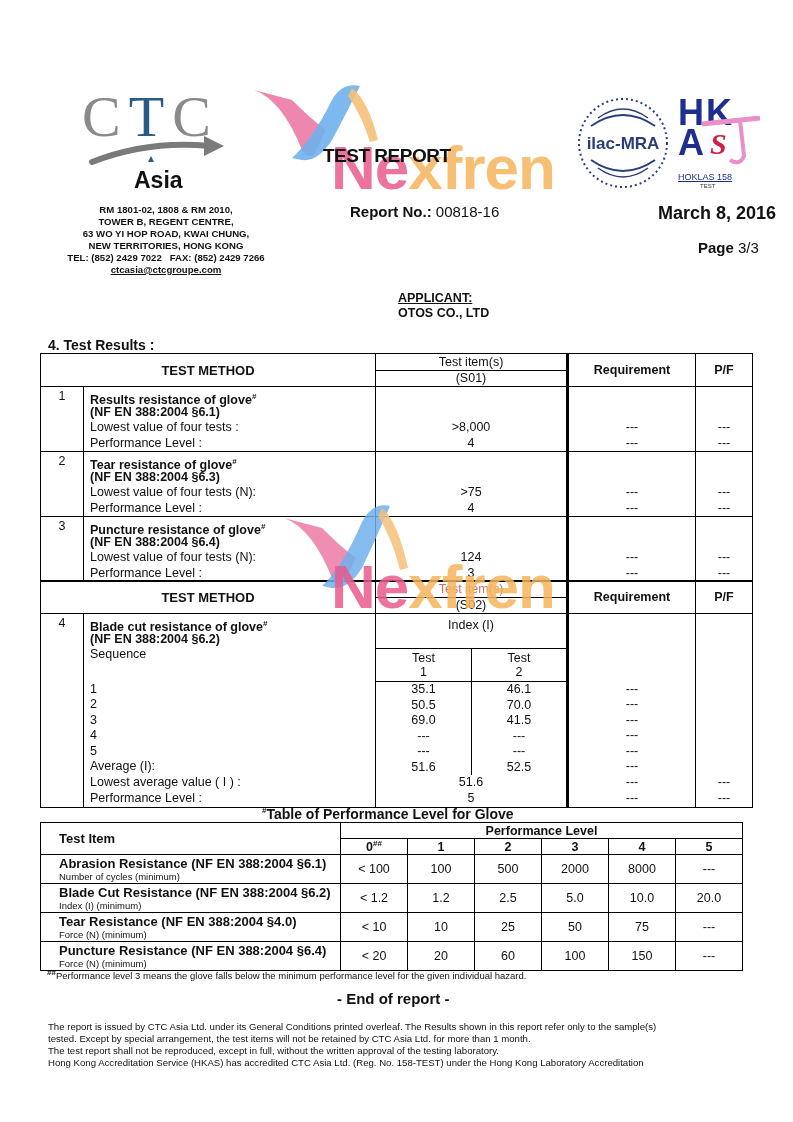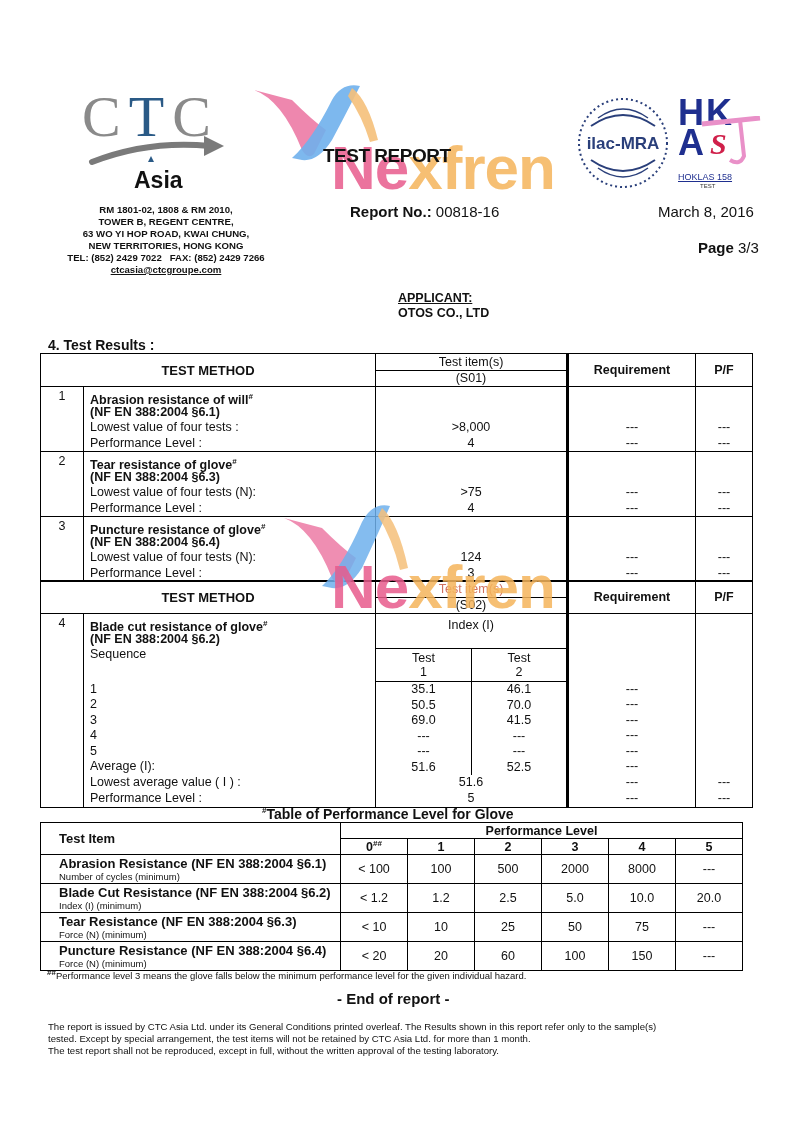--- a/index.html
+++ b/index.html
@@ -19,21 +19,21 @@
 
   
   .wm-ribbon { pointer-events: none; }
   .wm-text { font-size: 62px; font-weight: bold; letter-spacing: -1px; line-height: 1; pointer-events: none; }
   .wm-text .ne { color: rgba(232, 90, 140, 0.85); }
   .wm-text .xf { color: rgba(245, 180, 90, 0.85); }
 
   .report-title { left: 323px; top: 145px; font-size: 19px; font-weight: bold; letter-spacing: -0.5px; }
   .report-no { left: 350px; top: 203px; font-size: 15px; }
   .report-no b { font-weight: bold; }
-  .report-date { left: 658px; top: 203px; font-size: 15px; font-weight: normal; }
+  .report-date { left: 658px; top: 203px; font-size: 18px; font-weight: bold; }
   .page-no { left: 698px; top: 239px; font-size: 15px; }
 
   .applicant-label { left: 398px; top: 291px; font-size: 12.5px; font-weight: bold; text-decoration: underline; }
   .applicant-name { left: 398px; top: 306px; font-size: 12.5px; font-weight: bold; }
 
   .section-title { left: 48px; top: 337px; font-size: 14px; font-weight: bold; }
 
   
   table { border-collapse: collapse; position: absolute; font-size: 12.5px; }
   td, th { padding: 0; vertical-align: top; }
@@ -140,21 +140,21 @@
   </tr>
   <tr class="hdr">
     <td style="font-weight:normal;height:15px">(S01)</td>
   </tr>
 
   <tr style="border-top:1px solid #000">
     <td class="c" style="padding-top:2px">
           <div class="line">1</div>
         </td>
     <td style="padding:2px 6px 0">
-      <div class="line b"><span>Abrasion resistance of will</span><sup>#</sup></div>
+      <div class="line b"><span>Results resistance of glove</span><sup>#</sup></div>
       <div class="line b">(NF EN 388:2004 §6.1)</div>
       <div class="line">Lowest value of four tests :</div>
       <div class="line">Performance Level :</div>
     </td>
     <td class="c" style="padding-top:33px">
       <div class="line">&gt;8,000</div>
       <div class="line">4</div>
     </td>
     <td class="c thick-l" style="padding-top:33px">
       <div class="line">---</div>
@@ -370,21 +370,21 @@
         </td>
         <td>&lt; 1.2</td>
         <td>1.2</td>
         <td>2.5</td>
         <td>5.0</td>
         <td>10.0</td>
         <td>20.0</td>
       </tr>
       <tr>
         <td class="item" style="height: 28px;">
-          <div class="nm">Tear Resistance (NF EN 388:2004 §6.3)</div>
+          <div class="nm">Tear Resistance (NF EN 388:2004 §4.0)</div>
           <div class="unit">Force (N) (minimum)</div>
         </td>
         <td>&lt; 10</td>
         <td>10</td>
         <td>25</td>
         <td>50</td>
         <td>75</td>
         <td>---</td>
       </tr>
       <tr>
@@ -404,13 +404,14 @@
 <div class="abs perf-footnote">
   <sup class="b">##</sup><span>Performance level 3 means the glove falls below the minimum performance level for the given individual hazard.</span>
 </div>
 
 <div class="abs end">- End of report -</div>
 
 <div class="abs disclaimer">
   <div>The report is issued by CTC Asia Ltd. under its General Conditions printed overleaf. The Results shown in this report refer only to the sample(s)</div>
   <div>tested. Except by special arrangement, the test items will not be retained by CTC Asia Ltd. for more than 1 month.</div>
   <div>The test report shall not be reproduced, except in full, without the written approval of the testing laboratory.</div>
+  <div>Hong Kong Accreditation Service (HKAS) has accredited CTC Asia Ltd. (Reg. No. 158-TEST) under the Hong Kong Laboratory Accreditation</div>
 </div>
 
 </body></html>

